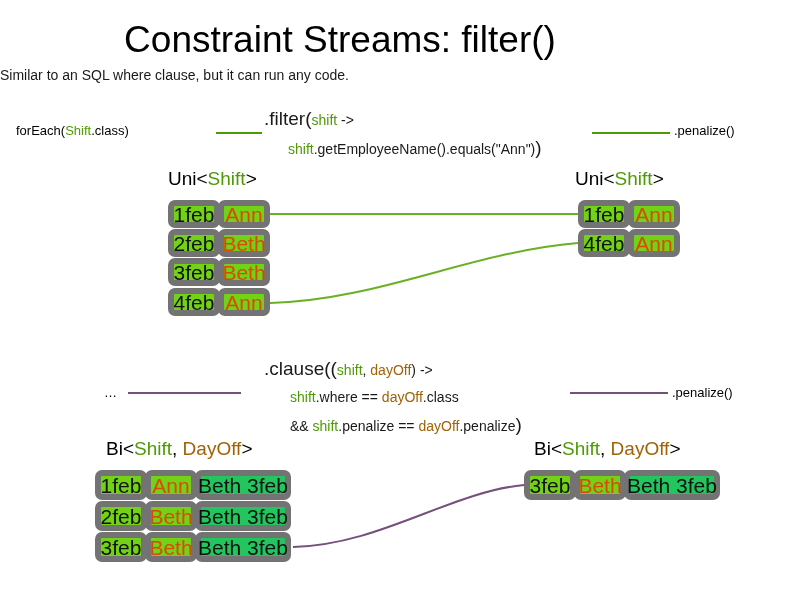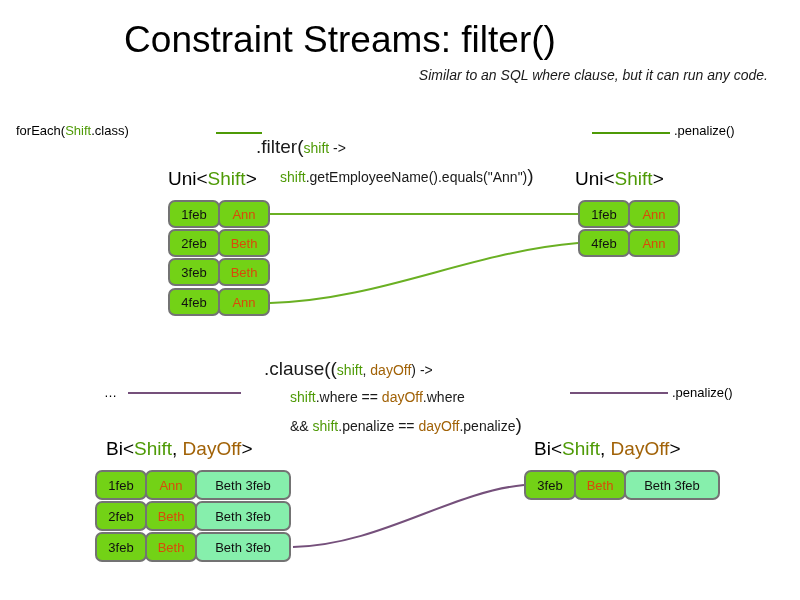--- a/index.html
+++ b/index.html
@@ -21,26 +21,25 @@
   #page-title {
     top: 18px; left: 0; width: 680px;
     text-align: center;
     font-size: 37px;
     line-height: 44px;
     color: #000;
     white-space: nowrap;
   }
   #page-subtitle {
     top: 66px; left: 0; width: 768px;
-    text-align: right;
+    text-align: left;
     font-size: 14px;
     line-height: 18px;
     color: #1a1a1a;
     white-space: nowrap;
-    font-style: italic;
   }
 
   
   .g { color: #4e9a06; }          
   .b { color: #a16207; }
 
   
   .stream-label {
     font-size: 13px;
     line-height: 24px;
@@ -69,32 +68,32 @@
 
   
   .tuple {
     position: absolute;
     display: flex;
     align-items: stretch;
     height: 28px;
   }
   .cell {
     box-sizing: border-box;
-    border: 2px solid #737373;
+    border: 6px solid #737373;
     border-radius: 7px;
     display: flex;
     align-items: center;
     justify-content: center;
-    font-size: 13px;
+    font-size: 21px;
     line-height: 19px;
     padding: 0 3px;
     white-space: nowrap;
   }
   .cell.fact-shift { background: #73d216; }
-  .cell.fact-dayoff { background: #86efac; }
+  .cell.fact-dayoff { background: #22c55e; }
   .cell.t-date  { color: #111111; }
   .cell.t-name  { color: #d94a0a; }
   .cell.t-plain { color: #111111; }
 
   .group-label {
     font-size: 19px;
     line-height: 22px;
     white-space: nowrap;
     color: #000;
   }
@@ -102,21 +101,21 @@
 </head>
 <body>
 
 <div class="abs" id="page-title">Constraint Streams: filter()</div>
 <div class="abs" id="page-subtitle">Similar to an SQL where clause, but it can run any code.</div>
 
 <div class="abs stream-label" style="top:119px; left:16px;"><span>forEach(</span><span class="g">Shift</span><span>.class)</span></div>
 
 <div class="abs conn" style="top:132px; left:216px; width:46px;"></div>
 
-<div class="abs filter-block" style="top:108px; left:256px;margin-top:28px;">
+<div class="abs filter-block" style="top:108px; left:264px;">
   <div class="filter-head"><span>.filter(</span><span class="filter-body g">shift</span><span class="filter-body"> -&gt;</span></div>
   <div class="filter-body" style="padding-left:24px; margin-top:6px;"><span class="g">shift</span><span>.getEmployeeName().equals("Ann")</span><span class="paren-big">)</span></div>
 </div>
 
 <div class="abs conn" style="top:132px; left:592px; width:78px;"></div>
 
 <div class="abs stream-label" style="top:119px; left:674px;">.penalize()</div>
 
 <div class="abs group-label" style="top:168px; left:168px;"><span>Uni&lt;</span><span class="g">Shift</span><span>&gt;</span></div>
 
@@ -156,21 +155,21 @@
     <div class="cell fact-shift t-name" style="width:52px; margin-left:-2px;">Ann</div>
   </div>
 </div>
 
 <div class="abs stream-label" style="top:381px; left:104px;">…</div>
 
 <div class="abs conn-purple" style="top:392px; left:128px; width:113px;"></div>
 
 <div class="abs filter-block" style="top:358px; left:264px;">
   <div class="filter-head"><span>.clause((</span><span class="filter-body g">shift</span><span class="filter-body">, </span><span class="filter-body b">dayOff</span><span class="filter-body">) -&gt;</span></div>
-  <div class="filter-body" style="padding-left:26px; margin-top:6px;"><span class="g">shift</span><span>.where == </span><span class="b">dayOff</span><span>.where</span></div>
+  <div class="filter-body" style="padding-left:26px; margin-top:6px;"><span class="g">shift</span><span>.where == </span><span class="b">dayOff</span><span>.class</span></div>
   <div class="filter-body" style="padding-left:26px; margin-top:6px;"><span>&amp;&amp; </span><span class="g">shift</span><span>.penalize == </span><span class="b">dayOff</span><span>.penalize</span><span class="paren-big">)</span></div>
 </div>
 
 <div class="abs conn-purple" style="top:392px; left:570px; width:98px;"></div>
 
 <div class="abs stream-label" style="top:381px; left:672px;">.penalize()</div>
 
 <div class="abs group-label" style="top:438px; left:106px;"><span>Bi&lt;</span><span class="g">Shift</span><span>, </span><span class="b">DayOff</span><span>&gt;</span></div>
 
 <div class="abs group-label" style="top:438px; left:534px;"><span>Bi&lt;</span><span class="g">Shift</span><span>, </span><span class="b">DayOff</span><span>&gt;</span></div>

